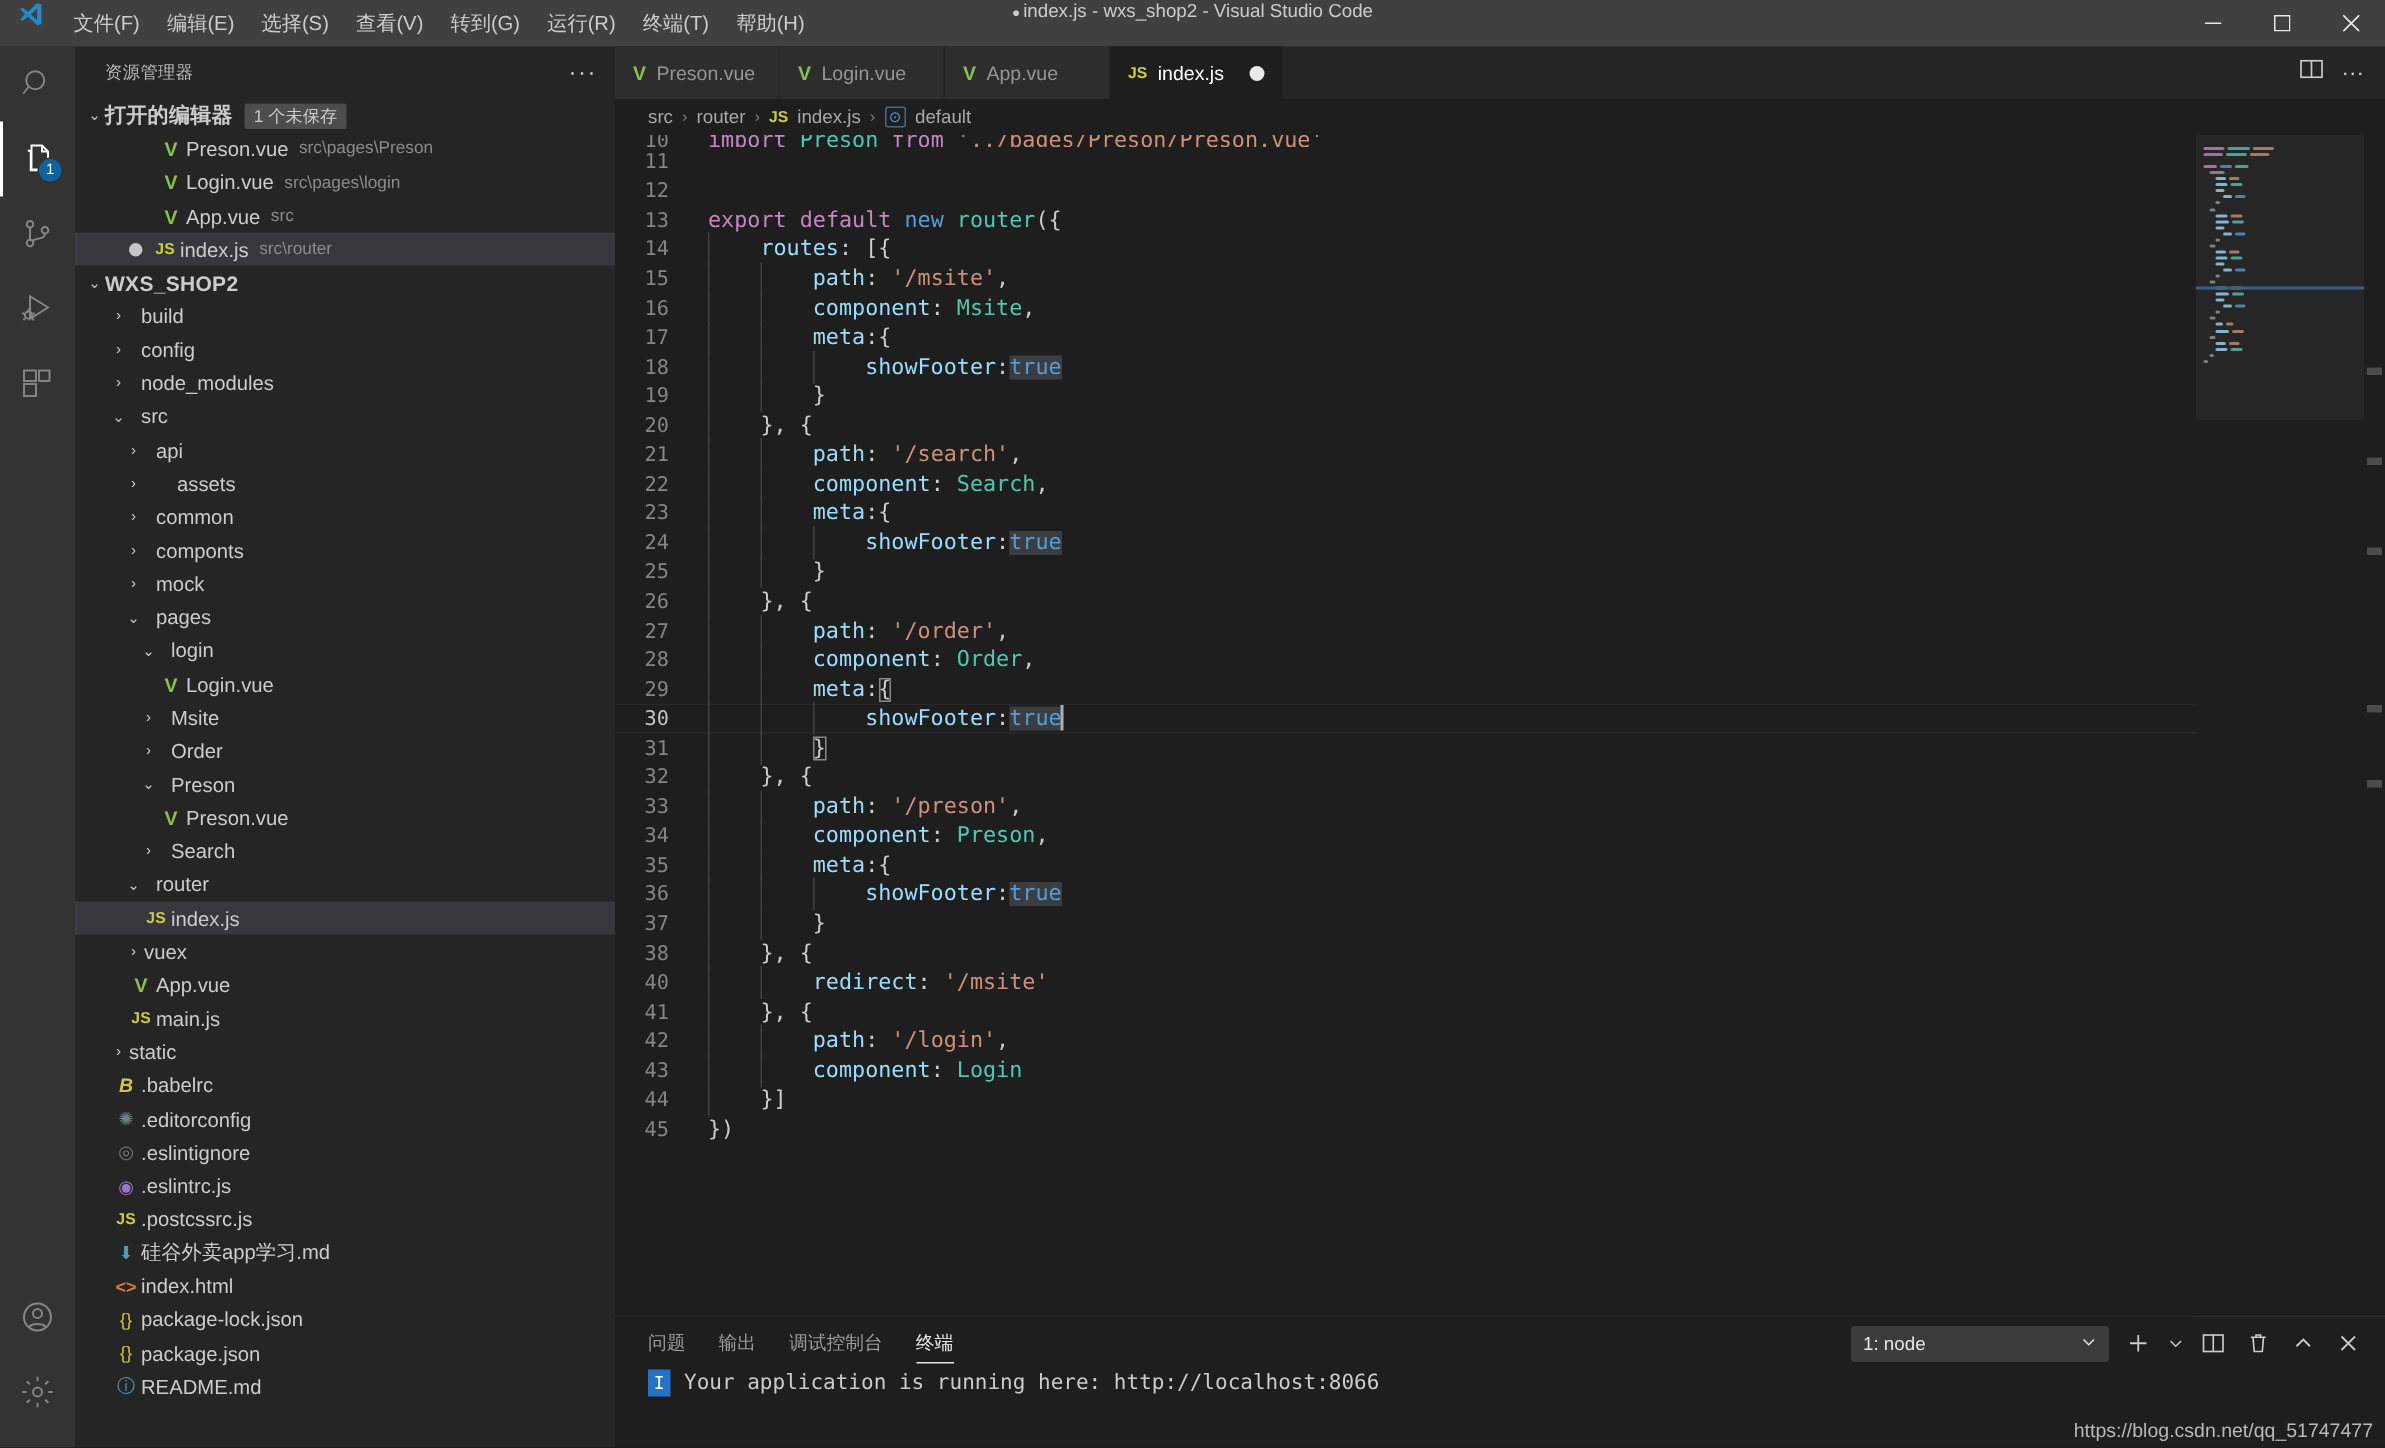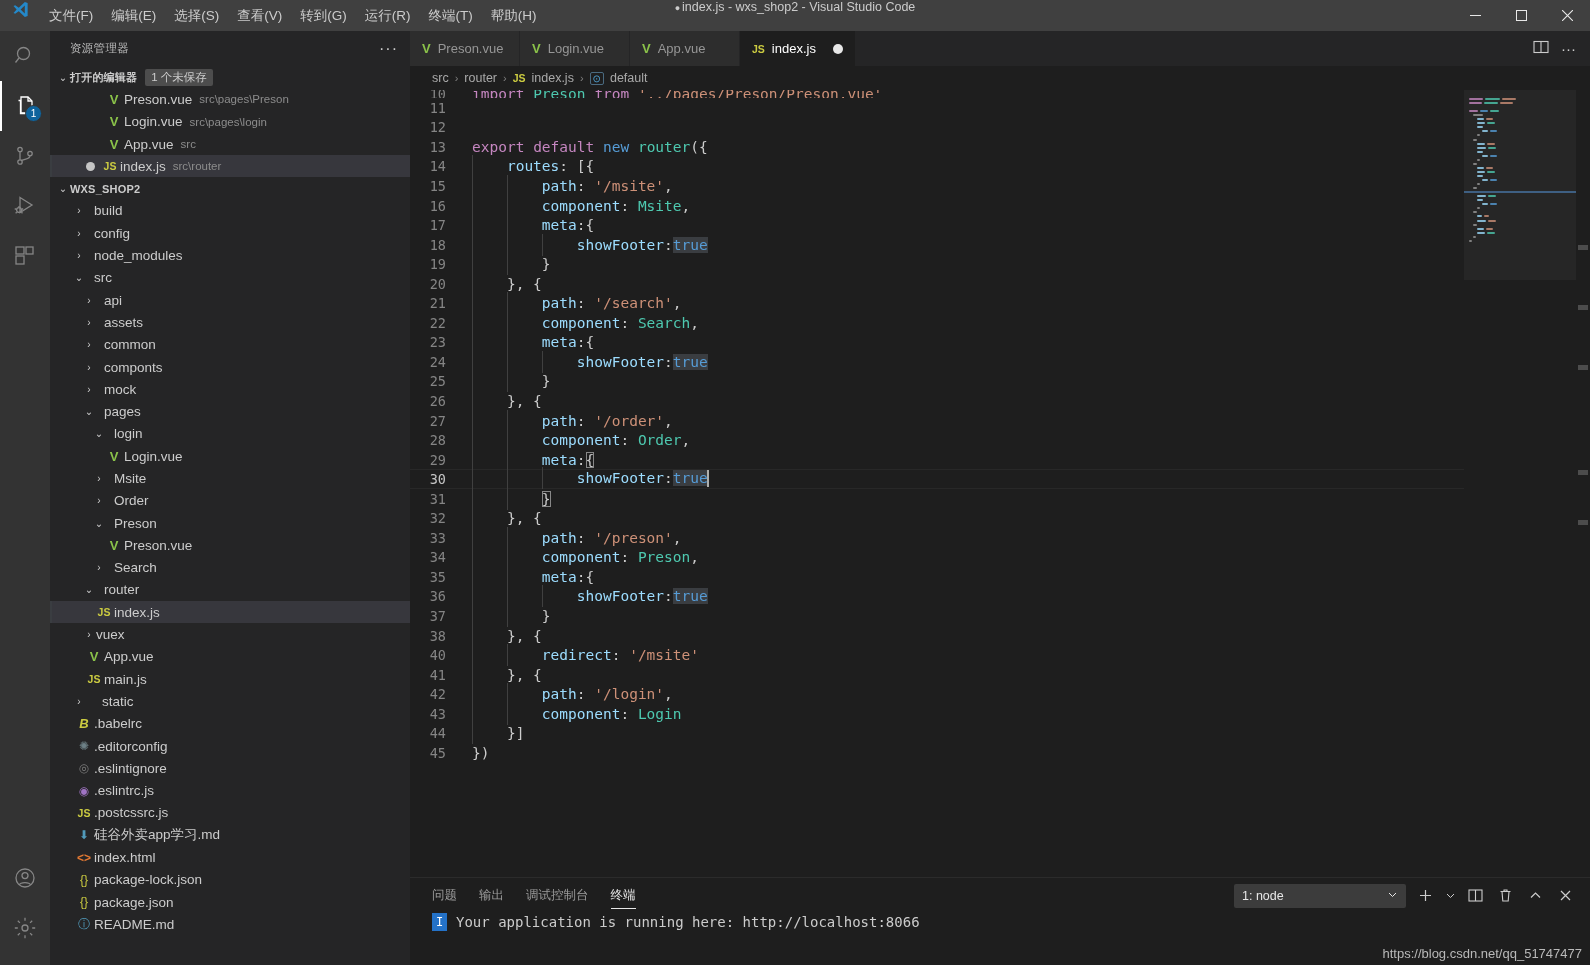--- a/index.html
+++ b/index.html
@@ -79,21 +79,21 @@
   .row.selected { background: #37373d; }
   .row.selected::before {
     content:""; position:absolute; left:0; top:0; bottom:0; width:2px; background:#3a3d41;
   }
   .twisty {
     width: 14px; display: inline-flex; align-items: center; justify-content: center;
     color: #cccccc; font-size: 10px; flex: 0 0 14px;
   }
   .fi { width: 20px; flex: 0 0 20px; display:inline-flex; align-items:center; justify-content:center; font-size: 12px; }
   .lbl { color: #cccccc; }
-  .lbl.section { font-weight: bold; font-size: 11px; letter-spacing: .2px; }
+  .lbl.section { font-weight: bold; font-size: 14px; letter-spacing: .2px; }
   .desc { color: #8c8c8c; font-size: 11.5px; margin-left: 7px; }
   .badge-unsaved {
     background: #4d4d4d; color: #cccccc; font-size: 11.5px; border-radius: 2px;
     padding: 1px 6px; margin-left: 8px;
   }
   .dot-unsaved {
     width: 9px; height: 9px; border-radius: 50%; background: #c5c5c5; display: inline-block;
   }
   .v-icon { color: #8bc34a; font-weight: bold; font-size: 13px; }
   .js-icon { color: #cbcb41; font-weight: bold; font-size: 10.5px; font-family: "Liberation Sans", sans-serif; }
@@ -355,21 +355,21 @@
         <div class="row" style="padding-left:22px;">
           <span class="twisty">⌄</span>
           <span class="lbl" style="margin-left:8px;">src</span>
         </div>
         <div class="row" style="padding-left:32px;">
           <span class="twisty">›</span>
           <span class="lbl" style="margin-left:8px;">api</span>
         </div>
         <div class="row" style="padding-left:32px;">
           <span class="twisty">›</span>
-          <span class="lbl" style="margin-left:8px;">assets</span>
+          <span class="lbl" style="margin-left:22px;">assets</span>
         </div>
         <div class="row" style="padding-left:32px;">
           <span class="twisty">›</span>
           <span class="lbl" style="margin-left:8px;">common</span>
         </div>
         <div class="row" style="padding-left:32px;">
           <span class="twisty">›</span>
           <span class="lbl" style="margin-left:8px;">componts</span>
         </div>
         <div class="row" style="padding-left:32px;">
@@ -423,21 +423,21 @@
         <div class="row" style="padding-left:34px;">
           <span class="fi v-icon">V</span>
           <span class="lbl">App.vue</span>
         </div>
         <div class="row" style="padding-left:34px;">
           <span class="fi js-icon">JS</span>
           <span class="lbl">main.js</span>
         </div>
         <div class="row" style="padding-left:22px;">
           <span class="twisty">›</span>
-          <span class="lbl" style="margin-left:16px;">static</span>
+          <span class="lbl" style="margin-left:0;">static</span>
         </div>
         <div class="row" style="padding-left:24px;">
           <span class="fi b-icon">B</span>
           <span class="lbl">.babelrc</span>
         </div>
         <div class="row" style="padding-left:24px;">
           <span class="fi gear-ic">✺</span>
           <span class="lbl">.editorconfig</span>
         </div>
         <div class="row" style="padding-left:24px;">

